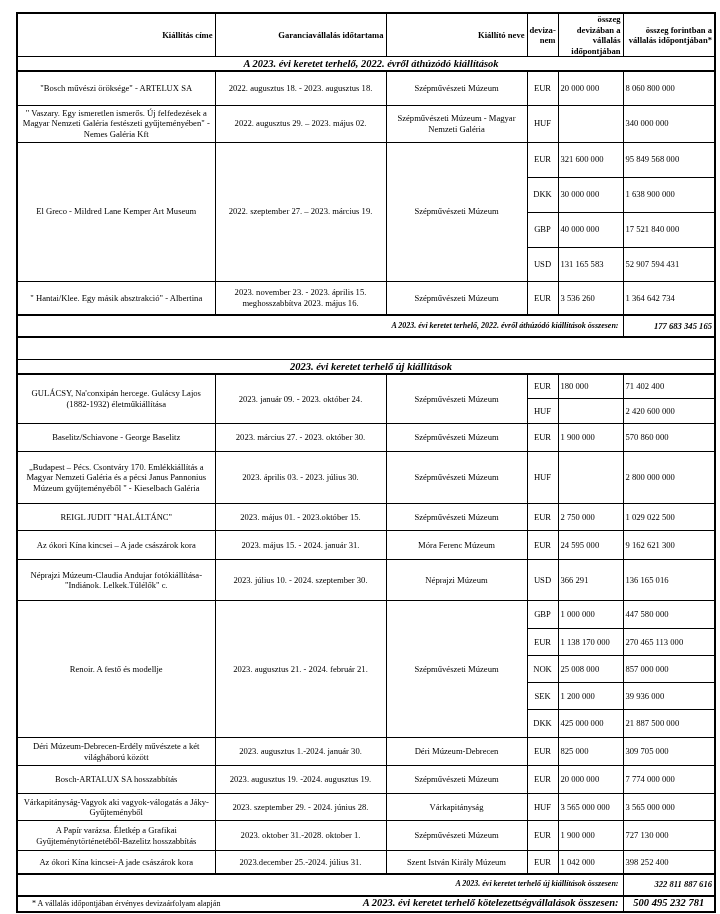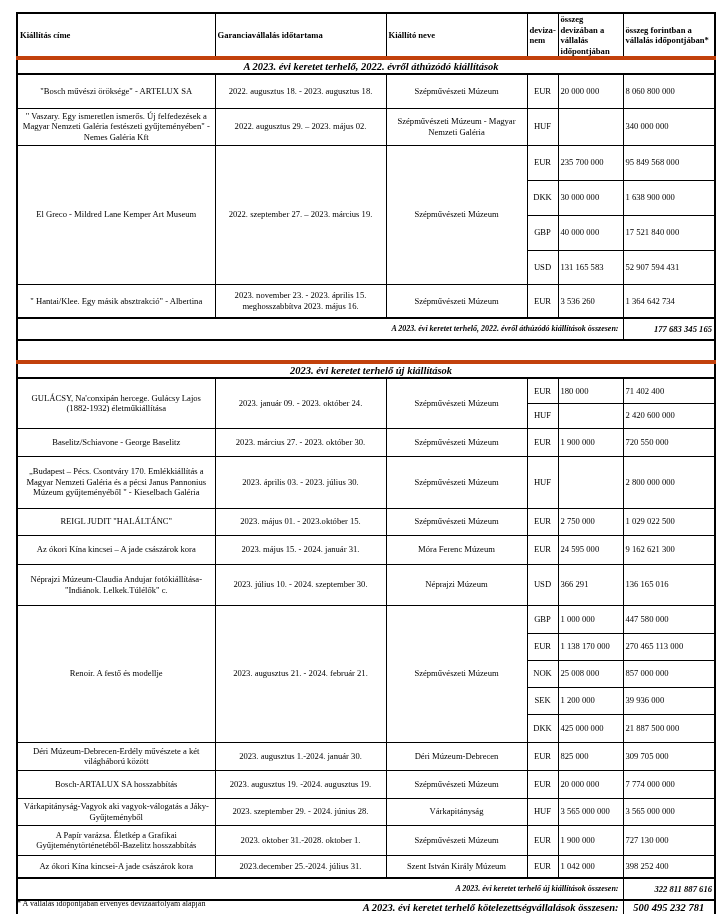--- a/index.html
+++ b/index.html
@@ -4,35 +4,35 @@
 <style>
   html, body { margin: 0; padding: 0; background: #ffffff; }
   body { width: 720px; height: 914px; position: relative; overflow: hidden;
          font-family: "Liberation Serif", "DejaVu Serif", serif; color: #000; }
   table.main { position: absolute; left: 16px; top: 12px; width: 698px;
                border-collapse: collapse; table-layout: fixed;
                border: 2px solid #000; }
   table.main td, table.main th { border: 1px solid #000; padding: 0 2px;
                font-size: 8.6px; line-height: 10.5px; vertical-align: middle;
                overflow: hidden; }
-  th { font-weight: bold; text-align: left; font-size: 8.6px; margin-left: 32px; }
+  th { font-weight: bold; text-align: right; font-size: 8.6px; margin-left: 32px; }
   th.small { font-size: 7.4px; line-height: 9px; }
   td.c { text-align: center; }
   td.r { text-align: left; padding-right: 2px; }
   td.cur { text-align: center; margin-top: 32px; }
   tr.section td { font-weight: bold; font-style: italic; text-align: center;
-                  font-size: 10.5px; line-height: 13px; border-top: 4px solid #c2410c; border-bottom: 2px solid #000; padding-left: 12px; }
+                  font-size: 10.5px; line-height: 13px; border-top: 1px solid #c2410c; border-bottom: 2px solid #000; padding-left: 12px; }
   tr.subtotal td { font-weight: bold; font-style: italic; font-size: 8px; border-top: 2px solid #000; }
   tr.subtotal td.lbl { text-align: right; padding-right: 4px; }
   tr.subtotal td.val { text-align: right; font-size: 8.6px; padding-right: 2px; margin-top: 8px; }
   tr.grand td { font-weight: bold; font-style: italic; font-size: 10.5px; border-top: 2px solid #000; }
   tr.grand td.lbl { text-align: right; padding-right: 4px; }
   tr.grand td.val { text-align: center; padding-right: 2px; }
   tr.blank td { border-top: 2px solid #000; }
-  .footnote { position: absolute; left: 17px; top: 899px; font-size: 8px; }
+  .footnote { position: absolute; left: 32px; top: 899px; font-size: 8px; }
 </style>
 </head>
 <body>
 
 <table class="main">
   <colgroup>
     <col style="width:198px">
       <col style="width:171px">
       <col style="width:141px">
     <col style="width:31px">
@@ -67,21 +67,21 @@
         <td class="c" rowspan="1">Szépművészeti Múzeum - Magyar Nemzeti Galéria</td>
         <td class="cur">HUF</td>
         <td class="r"></td>
         <td class="r">340 000 000</td>
       </tr>
       <tr style="height:35px">
         <td class="c" rowspan="4">El Greco - Mildred Lane Kemper Art Museum</td>
         <td class="c" rowspan="4">2022. szeptember 27. – 2023. március 19.</td>
         <td class="c" rowspan="4">Szépművészeti Múzeum</td>
         <td class="cur">EUR</td>
-        <td class="r">235 700 000</td>
+        <td class="r">321 600 000</td>
         <td class="r">95 849 568 000</td>
       </tr>
       <tr style="height:35px">
         <td class="cur">DKK</td>
         <td class="r">30 000 000</td>
         <td class="r">1 638 900 000</td>
       </tr>
       <tr style="height:35px">
         <td class="cur">GBP</td>
         <td class="r">40 000 000</td>
@@ -122,21 +122,21 @@
         <td class="cur">HUF</td>
         <td class="r"></td>
         <td class="r">2 420 600 000</td>
       </tr>
       <tr style="height:28px">
         <td class="c" rowspan="1">Baselitz/Schiavone - George Baselitz</td>
         <td class="c" rowspan="1">2023. március 27. - 2023. október 30.</td>
         <td class="c" rowspan="1">Szépművészeti Múzeum</td>
         <td class="cur">EUR</td>
         <td class="r">1 900 000</td>
-        <td class="r">720 550 000</td>
+        <td class="r">570 860 000</td>
       </tr>
       <tr style="height:52px">
         <td class="c" rowspan="1">„Budapest – Pécs. Csontváry 170. Emlékkiállítás a Magyar Nemzeti Galéria és a pécsi Janus Pannonius Múzeum gyűjteményéből " - Kieselbach Galéria</td>
         <td class="c" rowspan="1">2023. április 03. - 2023. július 30.</td>
         <td class="c" rowspan="1">Szépművészeti Múzeum</td>
         <td class="cur">HUF</td>
         <td class="r"></td>
         <td class="r">2 800 000 000</td>
       </tr>
       <tr style="height:27px">

